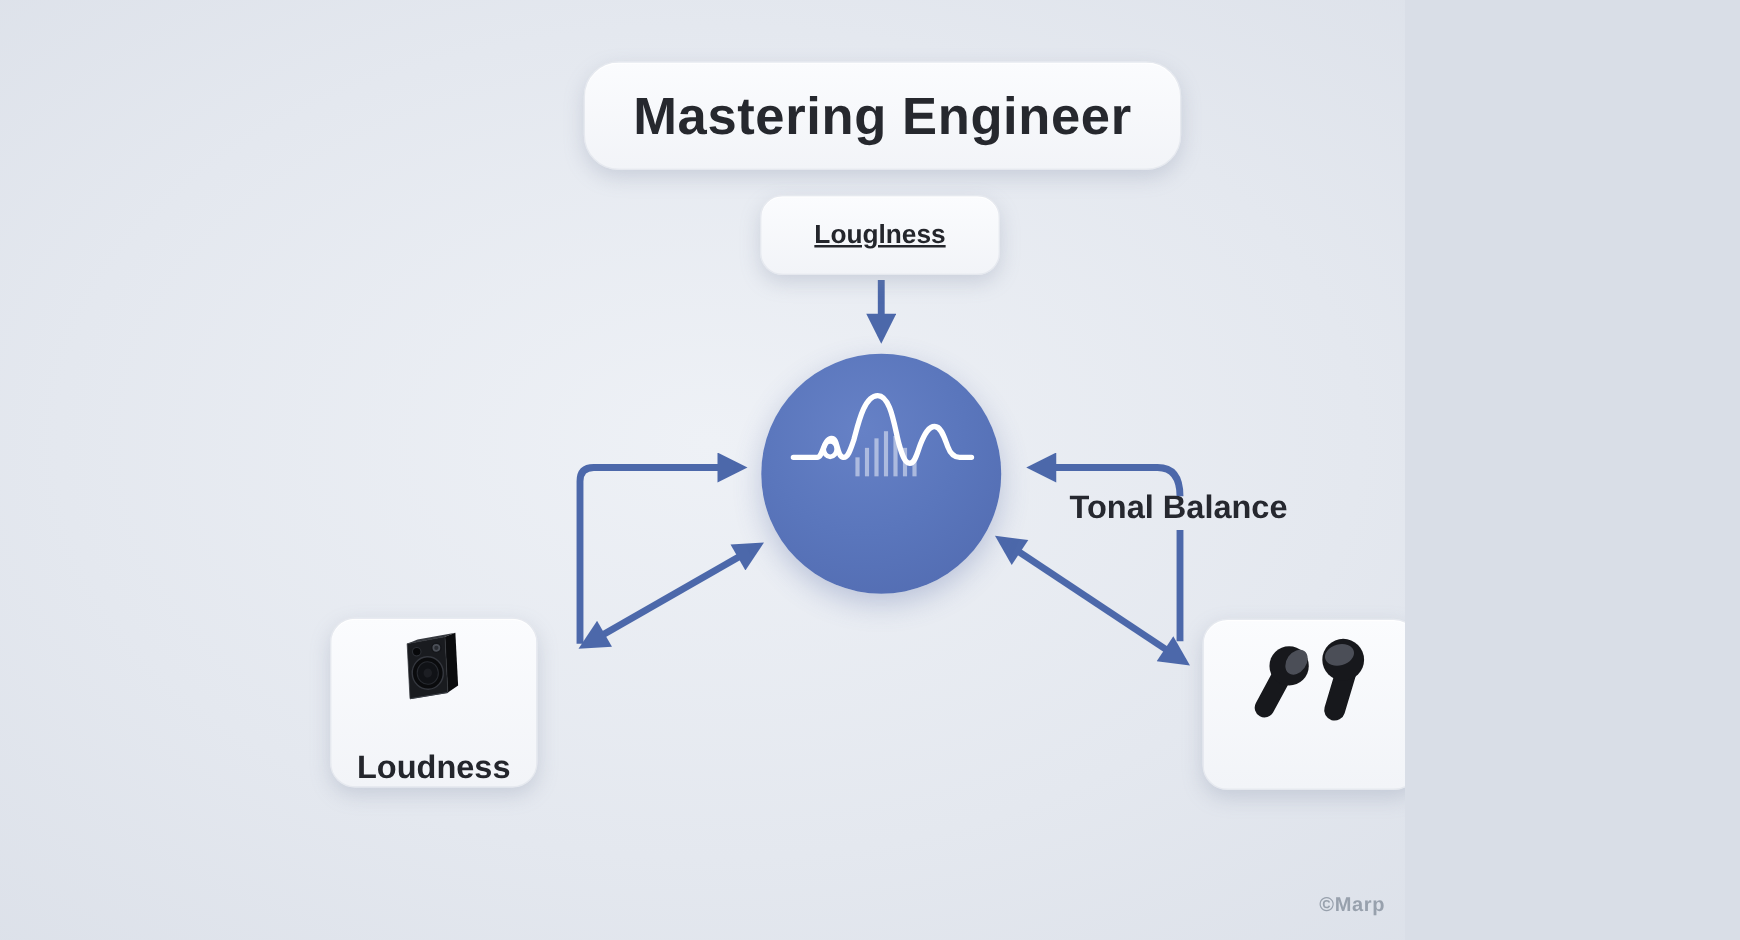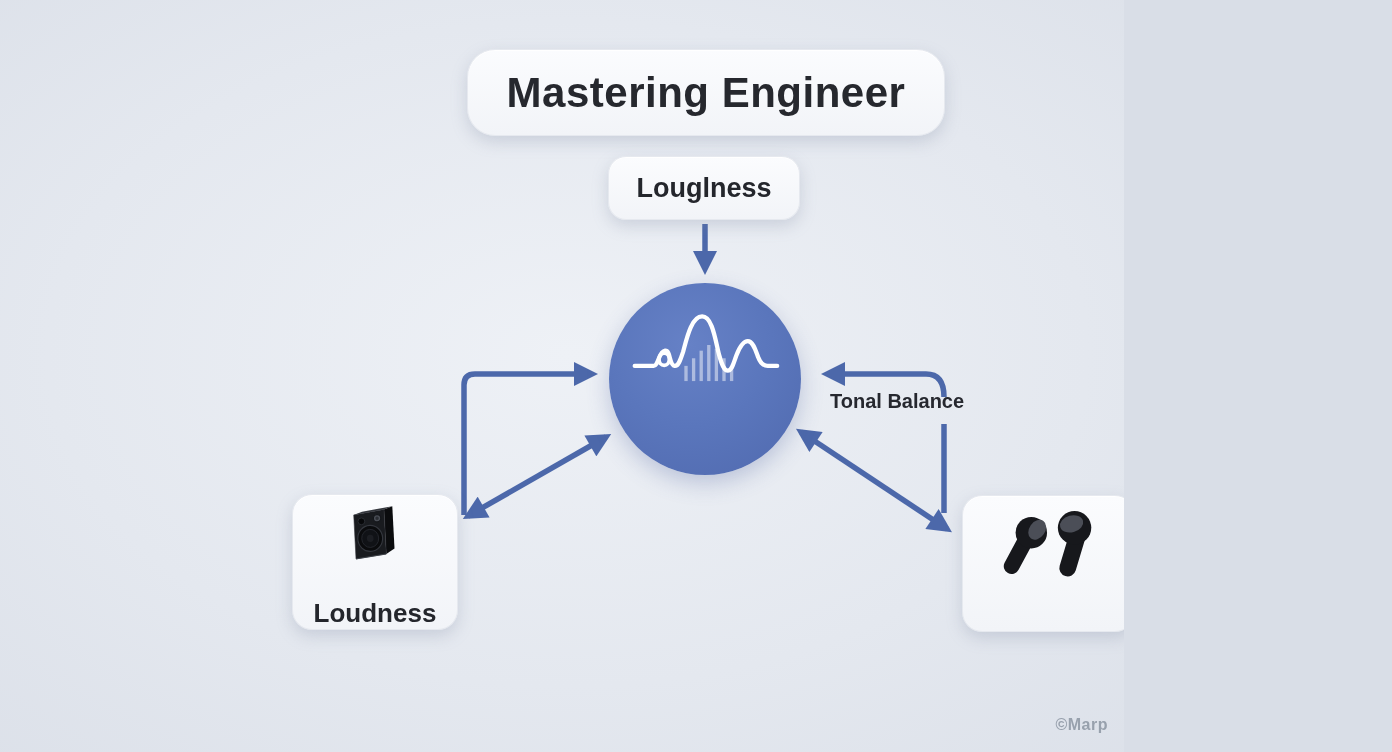--- a/index.html
+++ b/index.html
@@ -13,38 +13,38 @@
     position:absolute;box-sizing:border-box;
     background:linear-gradient(180deg,#fbfcfe 0%,#f2f4f8 100%);
     border:1px solid #e6e9ef;
     box-shadow:0 6px 16px rgba(125,136,162,.28), inset 0 1px 0 rgba(255,255,255,.85);
     display:flex;flex-direction:column;align-items:center;justify-content:center;
     color:#24262c;
   }
   #title-box{left:467px;top:49px;width:478px;height:87px;border-radius:28px;}
   #title-box .t{font-size:42px;font-weight:700;letter-spacing:.5px;color:#26282e;}
   #loudness-top-box{left:608px;top:156px;width:192px;height:64px;border-radius:18px;}
-  #loudness-top-box .t{font-size:27px;font-weight:700;}
+  #loudness-top-box .t{font-size:21px;font-weight:700;text-decoration:underline;}
   #engineer-circle{
     position:absolute;left:609px;top:283px;width:192px;height:192px;border-radius:50%;
     background:radial-gradient(circle at 42% 32%, #6681c6 0%, #5a76bc 48%, #5069ae 100%);
     box-shadow:0 8px 22px rgba(80,100,160,.30);
     display:flex;flex-direction:column;align-items:center;justify-content:flex-start;
   }
   #engineer-circle svg{margin-top:25px;}
   #engineer-circle .t{
     margin-top:-7px;font-size:30px;font-weight:700;color:#ffffff;letter-spacing:.5px;
     text-shadow:0 2px 3px rgba(35,50,95,.45);
   }
   #tonal-balance{
-    position:absolute;left:830px;top:390px;width:200px;text-align:left;
-    font-size:20px;font-weight:700;color:#26282f;
+    position:absolute;left:830px;top:390px;width:200px;text-align:right;
+    font-size:26px;font-weight:700;color:#26282f;
   }
   .bottom-box{border-radius:20px;justify-content:flex-start;}
-  #loudness-box{left:292px;top:494px;width:166px;height:136px;gap:35px;}
+  #loudness-box{left:264px;top:494px;width:166px;height:136px;gap:35px;}
   #compat-box{left:962px;top:495px;width:173px;height:137px;}
   .bottom-box svg{margin-top:7px;}
   .bottom-box .t{font-size:26px;font-weight:700;margin-top:0px;}
   #watermark{
     position:absolute;right:16px;top:716px;font-size:16px;font-weight:700;
     color:#98a1ad;letter-spacing:.5px;
   }
 </style>
 </head>
 <body>

